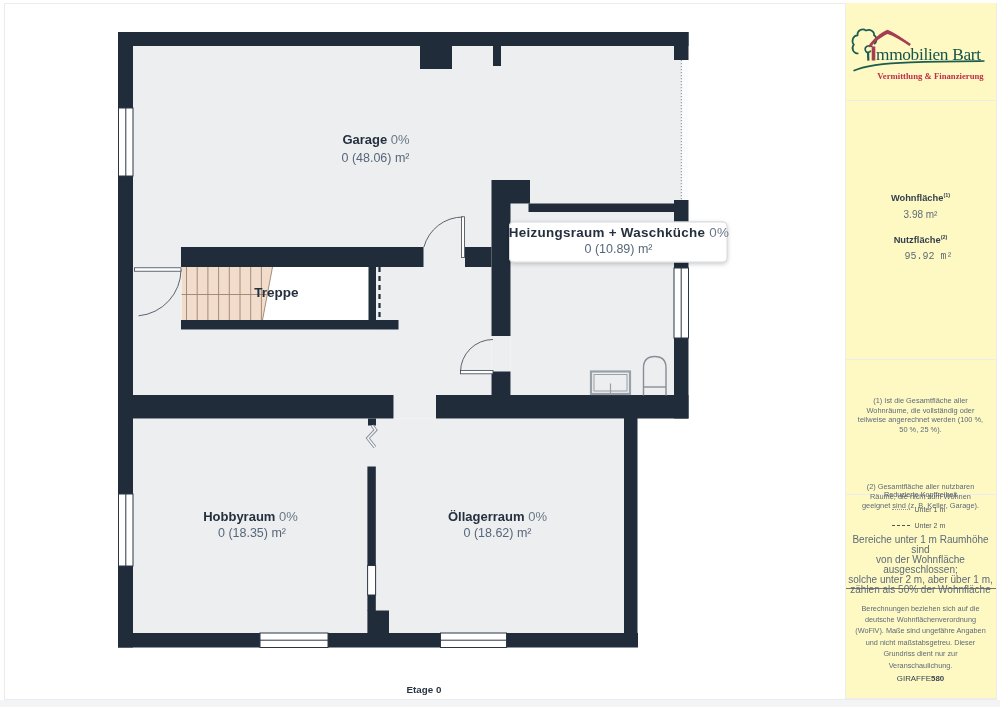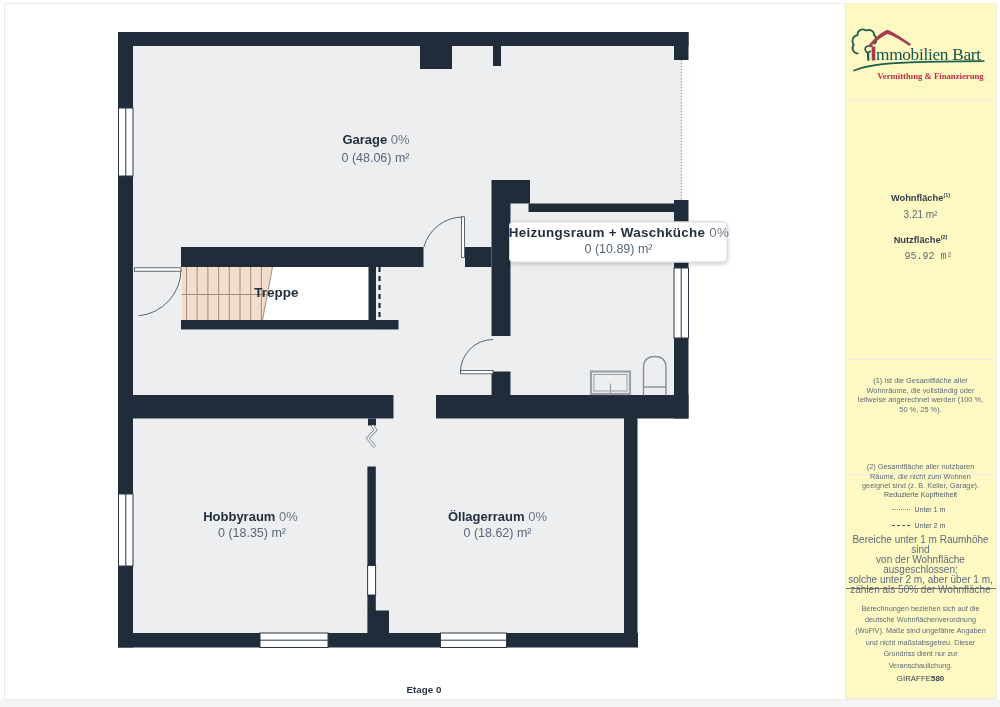--- a/index.html
+++ b/index.html
@@ -216,27 +216,27 @@
 
         <path d="M 853 70.8 C 862 66.5 880 63.3 910 62.3 C 940 61.4 965 61.2 984 61" fill="none" stroke="#1a5c50" stroke-width="1.7"></path>
 
         <text x="930" y="78.6" text-anchor="middle" font-family="Liberation Serif,serif" font-size="8.7" font-weight="bold" fill="#bf2e4a">Vermittlung &amp; Finanzierung</text>
       </svg>
     </div>
 
     <div class="abs" style="left:0;top:98px;width:150px;height:258px;border-bottom:1px solid #ececec;text-align:center;">
 
       <div class="abs" style="left:0;top:91px;width:150px;font-size:9.3px;font-weight:bold;color:#333f4d;">Wohnfläche<sup style="font-size:5.5px;">(1)</sup></div>
-      <div class="abs" style="left:0;top:107.5px;width:150px;font-size:10px;color:#5f6b79;">3.21 m²</div>
+      <div class="abs" style="left:0;top:107.5px;width:150px;font-size:10px;color:#5f6b79;">3.98 m²</div>
 
       <div class="abs" style="left:0;top:133px;width:150px;font-size:9.3px;font-weight:bold;color:#333f4d;">Nutzfläche<sup style="font-size:5.5px;">(2)</sup></div>
       <div class="abs" style="left:8px;top:149.5px;width:150px;font-size:10px;color:#5f6b79;font-family:Liberation Mono, monospace;">95.92 m²</div>
     </div>
 
-    <div class="abs" style="left:0;top:357px;width:150px;height:114px;border-bottom:1px solid #ececec;text-align:center;">
+    <div class="abs" style="left:0;top:377px;width:150px;height:114px;border-bottom:1px solid #ececec;text-align:center;">
       <div class="abs" style="left:0;top:16px;width:150px;font-size:7.4px;line-height:9.6px;color:#5d6a7a;">(1) Ist die Gesamtfläche aller<br>Wohnräume, die vollständig oder<br>teilweise angerechnet werden (100 %,<br>50 %, 25 %).</div>
       <div class="abs" style="left:0;top:70px;width:150px;font-size:7.4px;line-height:9.6px;color:#5d6a7a;margin-top:32px;">(2) Gesamtfläche aller nutzbaren<br>Räume, die nicht zum Wohnen<br>geeignet sind (z. B. Keller, Garage).</div>
     </div>
 
     <div class="abs" style="left:0;top:471px;width:150px;height:114px;border-bottom:1px solid #737373;text-align:center;">
       <div class="abs" style="left:0;top:16px;width:150px;font-size:7.2px;color:#4d5a6a;">Reduzierte Kopffreiheit</div>
 
       <div class="abs" style="left:46.5px;top:34.5px;width:18px;border-top:1.4px dotted #8a939e;"></div>
       <div class="abs" style="left:69px;top:32px;font-size:7px;color:#4d5a6a;">Unter 1 m</div>
 

